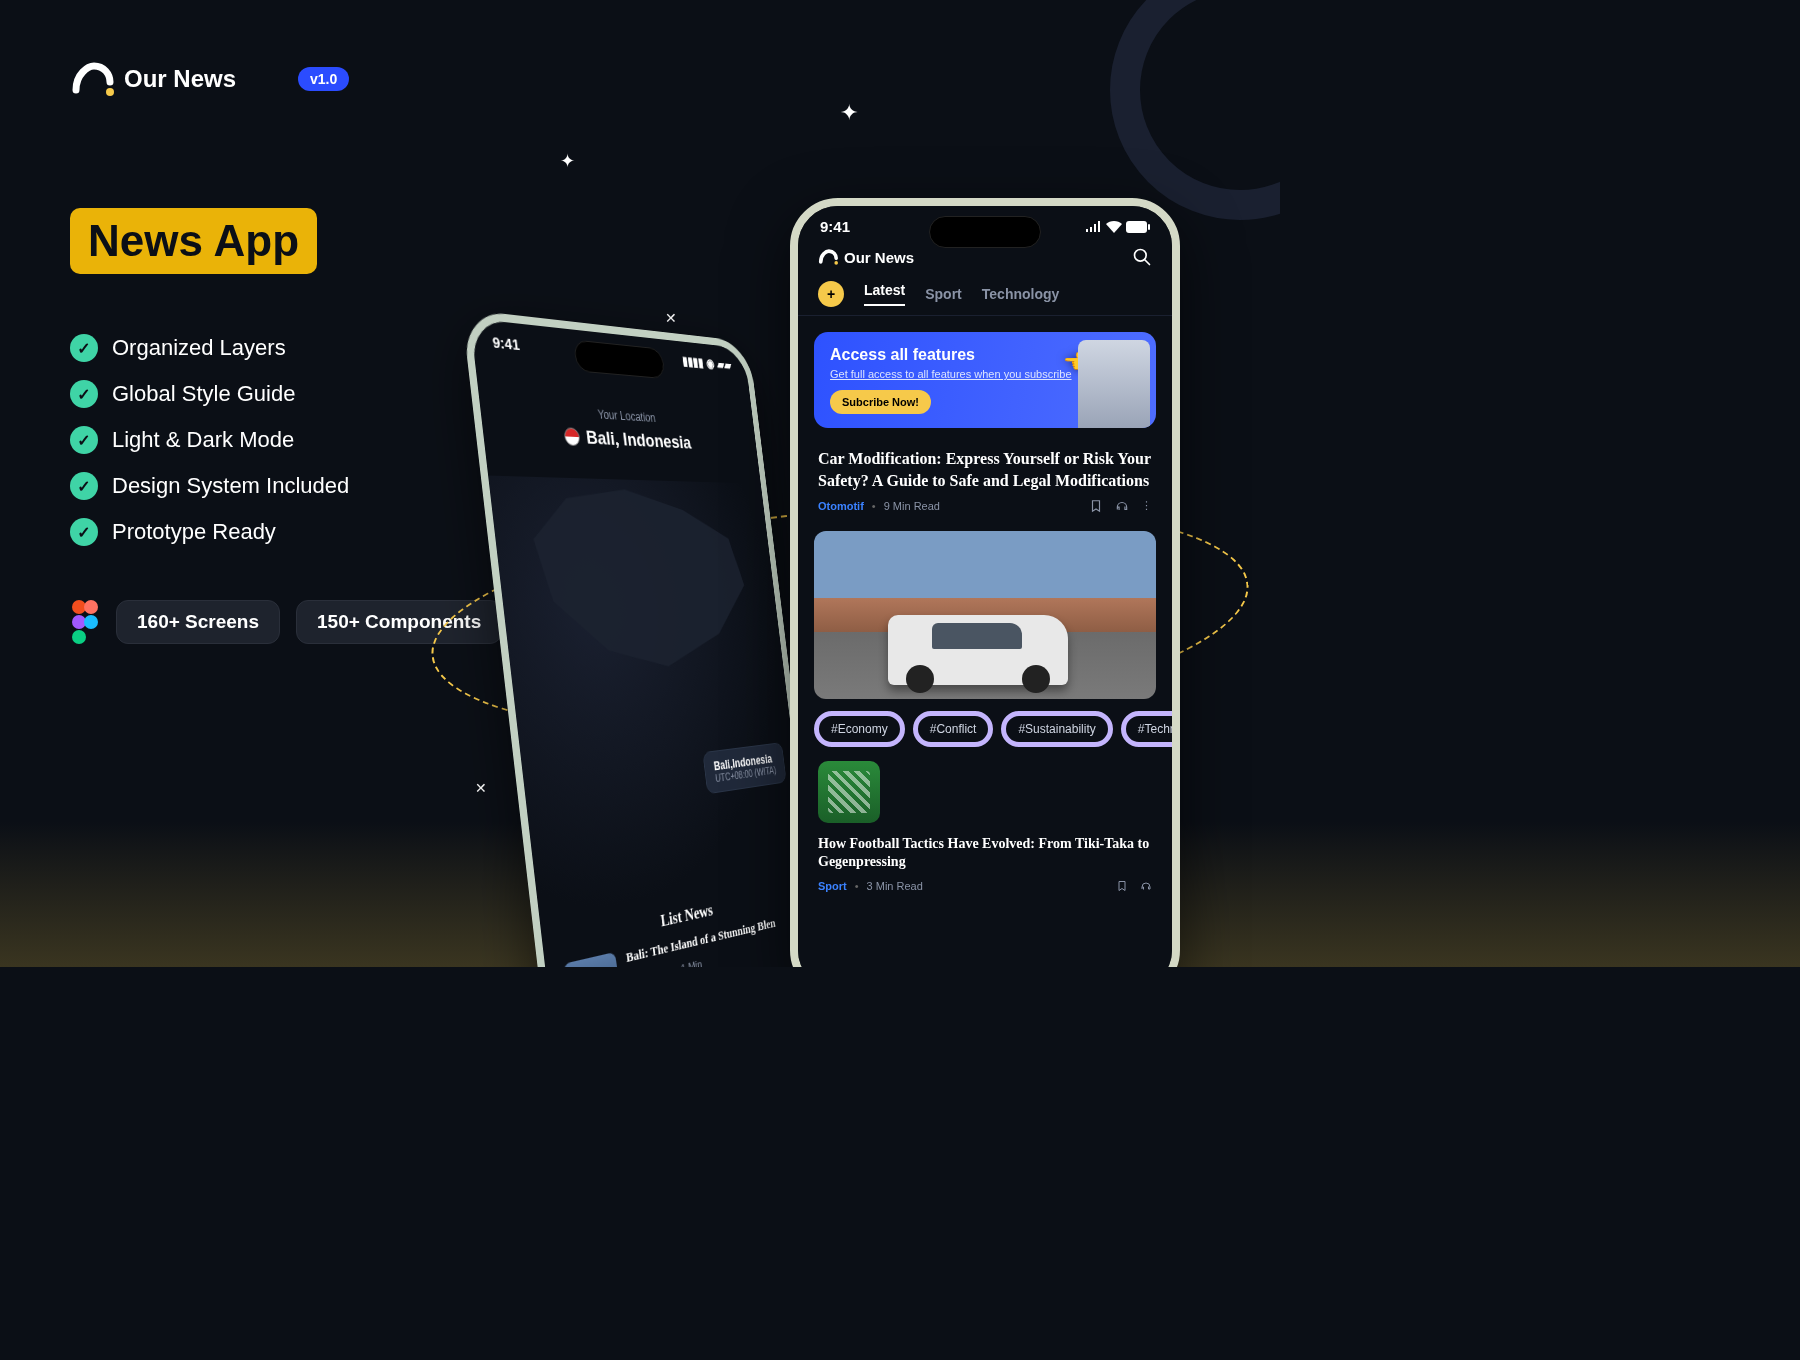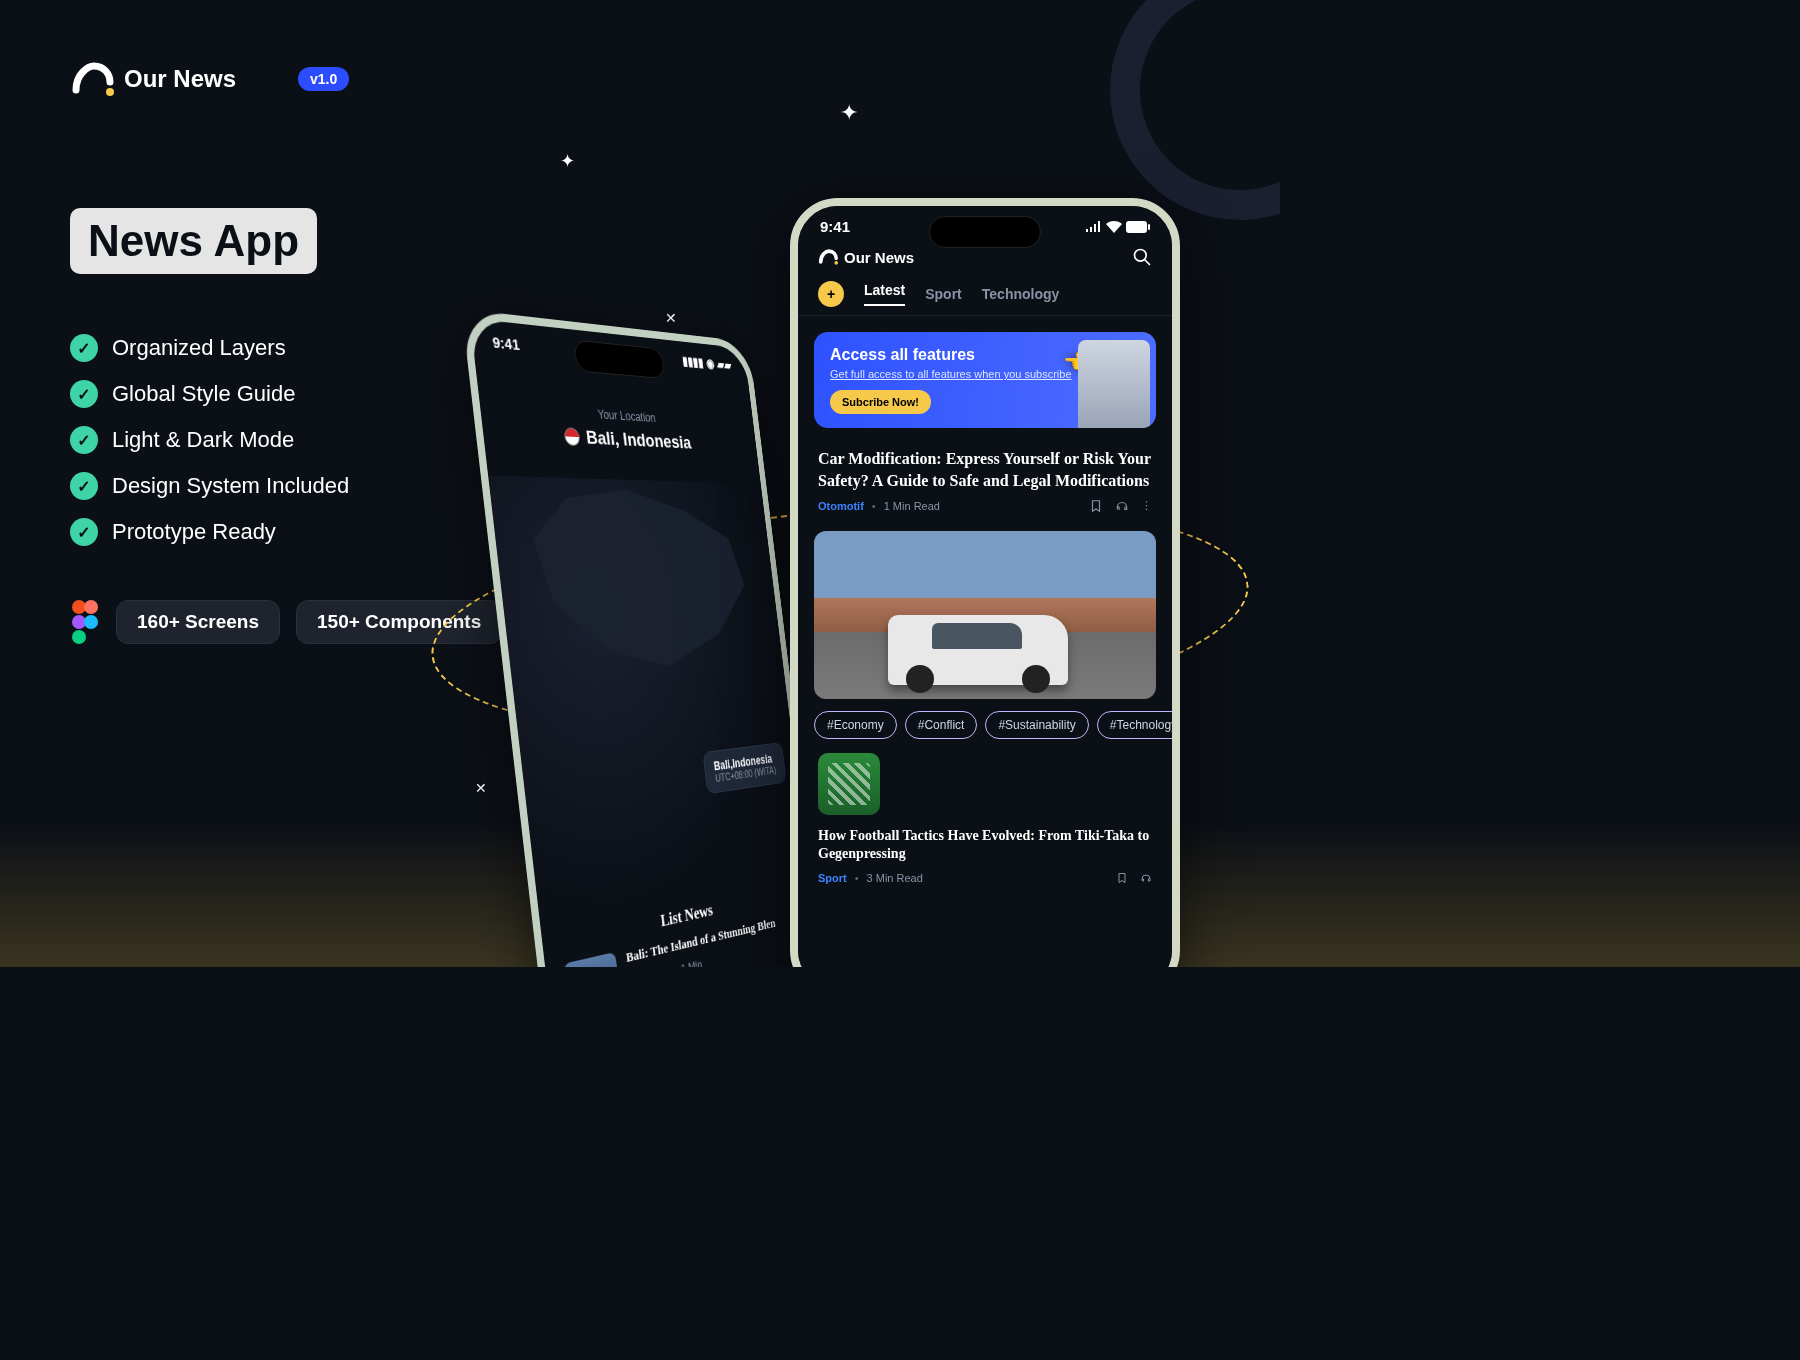--- a/index.html
+++ b/index.html
@@ -36,21 +36,21 @@
   color: #fff;
   font-size: 14px;
   font-weight: 600;
   padding: 4px 12px;
   border-radius: 12px;
   margin-left: 48px;
 }
 
 .headline { margin-top: 110px; display: flex; flex-direction: column; gap: 12px; align-items: flex-start; }
 .headline span {
-  background: #e5e5e5;
+  background: #eab308;
   color: #0b0f16;
   font-size: 44px;
   font-weight: 700;
   padding: 8px 18px;
   border-radius: 10px;
   display: inline-block;
   text-align: center;
 }
 
 .features { margin-top: 60px; display: flex; flex-direction: column; gap: 18px; }
@@ -188,21 +188,21 @@
 .article-image .car::before, .article-image .car::after {
   content:""; position:absolute; bottom:-8px; width:28px; height:28px; background:#222; border-radius:50%;
 }
 .article-image .car::before { left:18px; }
 .article-image .car::after { right:18px; }
 .article-image .windshield {
   position:absolute; top:8px; left:44px; width:90px; height:26px;
   background:#4a5562; border-radius:6px 12px 2px 2px;
 }
 .hashtags { display:flex; gap:8px; padding: 2px 16px 10px; overflow:hidden; }
-.hashtags span { border:1px solid #c4b5fd; border-radius:18px; padding:6px 12px; font-size:12px; color:#cfd5e2; white-space:nowrap; }
+.hashtags span { border:5px solid #c4b5fd; border-radius:18px; padding:6px 12px; font-size:12px; color:#cfd5e2; white-space:nowrap; }
 .story2 { display:flex; gap:12px; padding: 4px 20px; align-items:flex-start;flex-direction:column; }
 .story2 .thumb { width:62px; height:62px; border-radius:10px; background: linear-gradient(#2a8a3a,#1a5f28); position:relative; flex-shrink:0; }
 .story2 .thumb::after{ content:""; position:absolute; inset:10px; background: repeating-linear-gradient(45deg,#fff 0 4px, transparent 4px 8px); opacity:.5; border-radius:4px;}
 .story2 h5 { font-size:14px; font-weight:700; font-family: Georgia, serif; line-height:1.3; }
 
 .loc-screen { text-align:center; padding-top:44px; }
 .loc-label { font-size:12px; color:#8a93a6; margin-bottom:6px; }
 .loc-city { font-size:19px; font-weight:700; display:flex; align-items:center; justify-content:center; gap:8px; }
 .flag { width:18px; height:18px; border-radius:50%; background: linear-gradient(to bottom, #d62828 0 50%, #fff 50% 100%); border:1px solid #888; }
 .map-area { margin-top:30px; height:420px; position:relative; background: radial-gradient(ellipse at 30% 30%, #1a2030 0%, #0b0f16 70%); }
@@ -372,21 +372,21 @@
         <span class="cta">Subcribe Now!</span>
         <span class="pointing-hand">👈</span>
         <div class="person"></div>
       </div>
 
       <div class="article">
         <h3>Car Modification: Express Yourself or Risk Your Safety? A Guide to Safe and Legal Modifications</h3>
         <div class="meta-row">
           <span class="cat">Otomotif</span>
           <span class="dot">•</span>
-          <span class="read">1 Min Read</span>
+          <span class="read">9 Min Read</span>
           <span class="meta-actions">
             <svg width="14" height="14" viewBox="0 0 24 24">
                 <path d="M6 3h12v18l-6-4-6 4z" stroke="#8a93a6" stroke-width="2" fill="none"></path>
               </svg>
             <svg width="14" height="14" viewBox="0 0 24 24">
                 <path d="M4 14a8 8 0 0116 0v4h-3v-5M4 18v-4h3v5" stroke="#8a93a6" stroke-width="2" fill="none"></path>
               </svg>
             <span>⋮</span>
           </span>
         </div>

